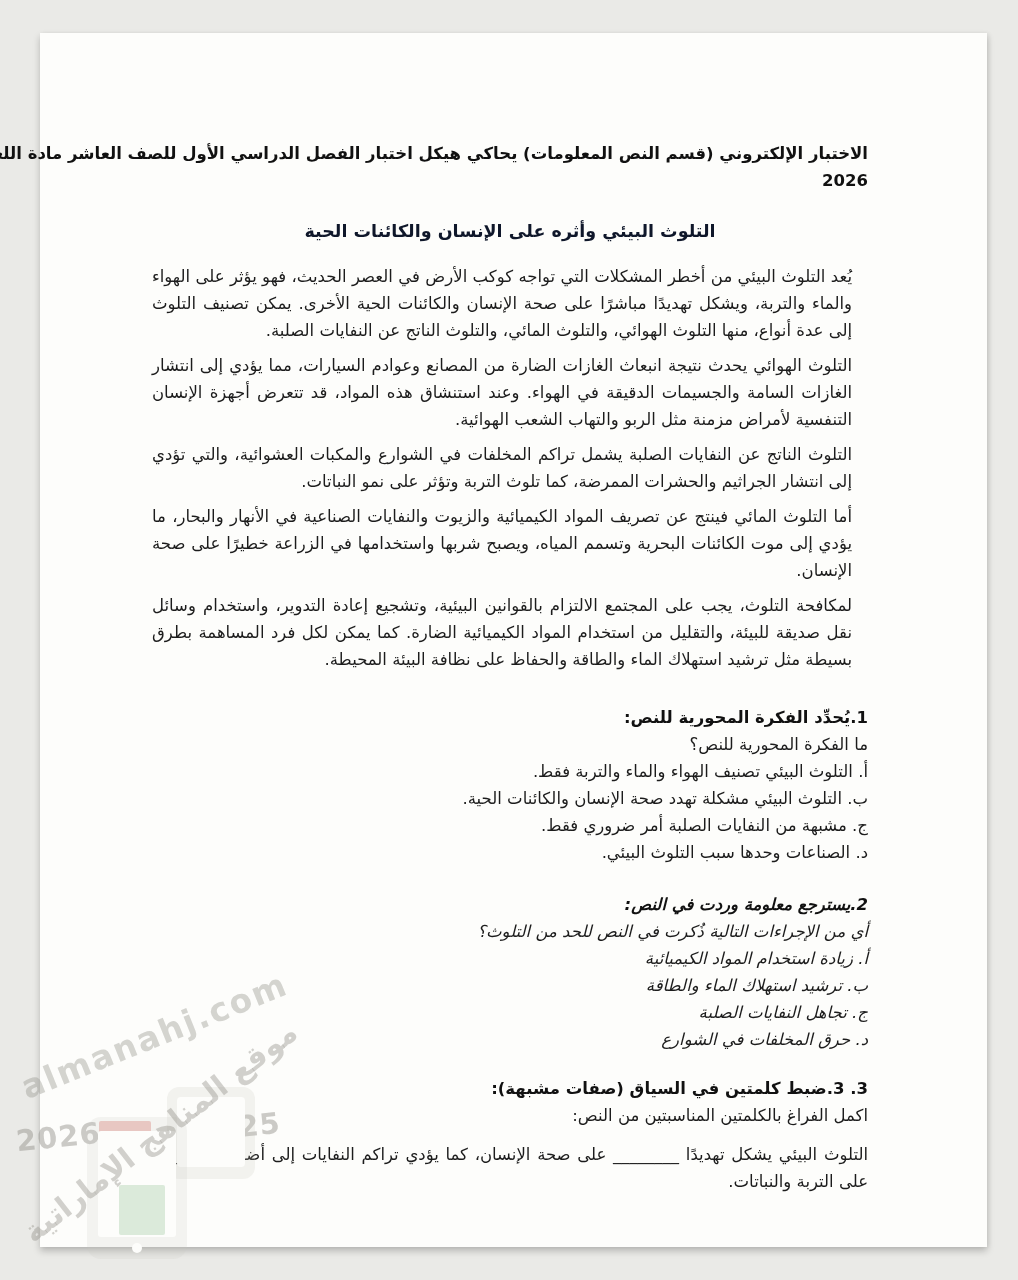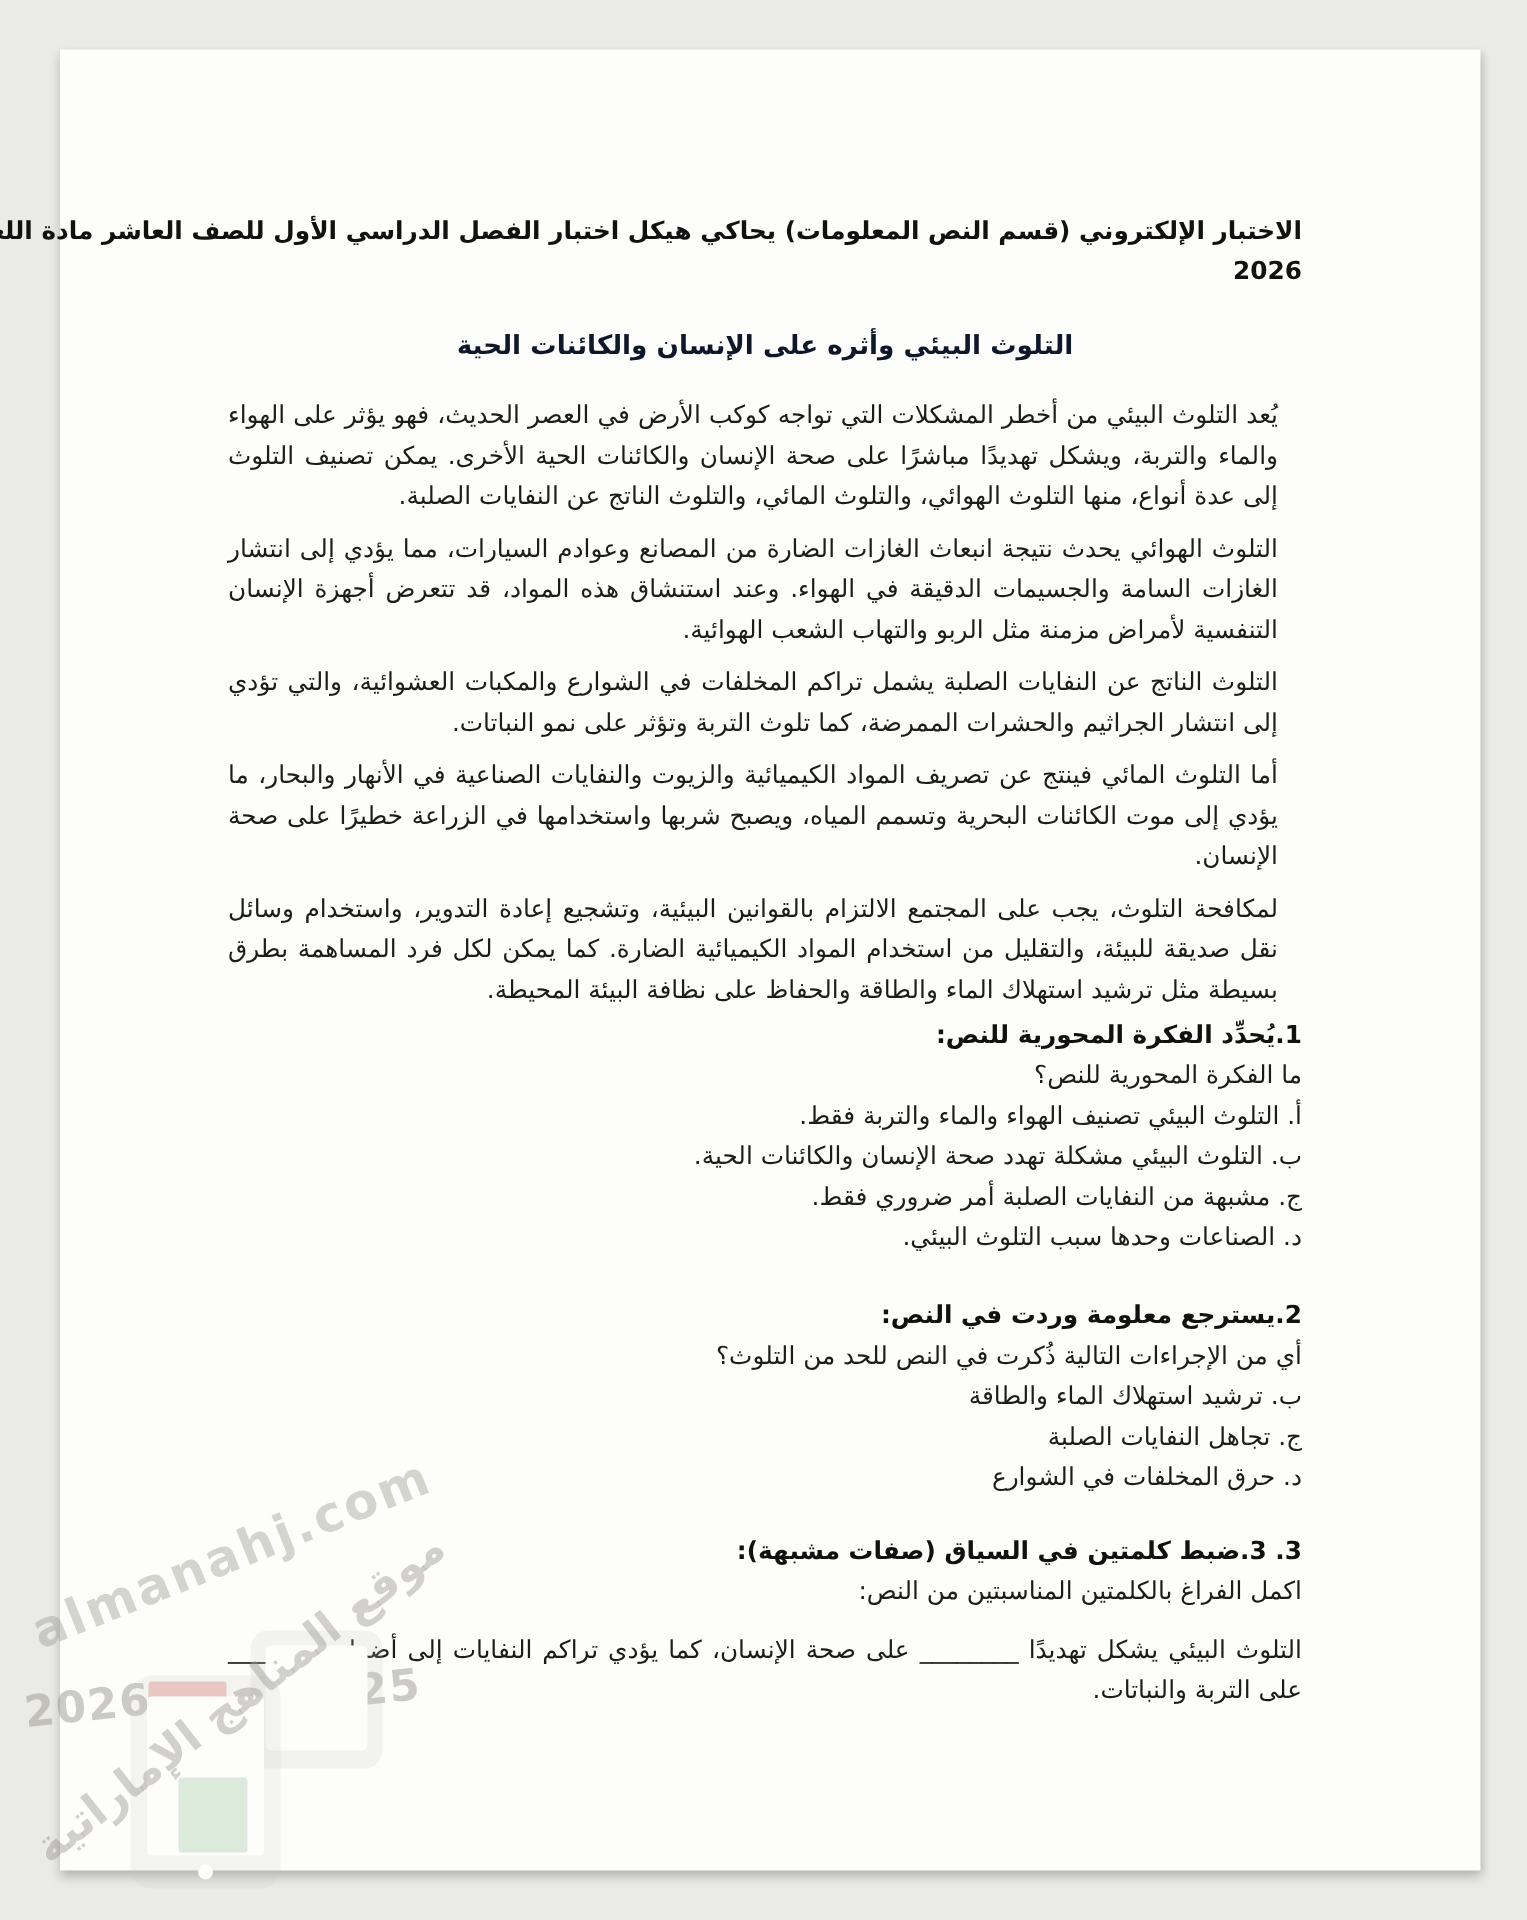--- a/index.html
+++ b/index.html
@@ -42,28 +42,28 @@
     text-align:center;
     color:#0f172a;
   }
   p.body-par{
     margin:8px 16px 0 0;
     text-align:justify;
     text-align-last:right;
     text-justify:inter-word;
   }
   p.body-par.first{margin-top:18px;}
-  .question{margin-top:3px;}
+  .question{margin-top:31px;}
   .q-heading{
     font-weight:700;
     color:#111;
     text-align:right;
   }
   .q-line{}
-  .q2{margin-top:25px;}
+  .q2{margin-top:25px;font-style:italic;}
   .q3{margin-top:22px;}
   .fill-par{
     margin:12px 0 0 0;
     text-align:justify;
     text-align-last:right;
   }
   
   .wm{position:absolute;pointer-events:none;}
   .wm-url{
     left:30px;top:1068px;
@@ -160,20 +160,21 @@
         <div class="q-line">ما الفكرة المحورية للنص؟</div>
         <div class="q-line">أ. التلوث البيئي تصنيف الهواء والماء والتربة فقط.</div>
         <div class="q-line">ب. التلوث البيئي مشكلة تهدد صحة الإنسان والكائنات الحية.</div>
         <div class="q-line">ج. مشبهة من النفايات الصلبة أمر ضروري فقط.</div>
         <div class="q-line">د. الصناعات وحدها سبب التلوث البيئي.</div>
       </div>
 
       <div class="question q2">
         <div class="q-heading">2.يسترجع معلومة وردت في النص:</div>
         <div class="q-line">أي من الإجراءات التالية ذُكرت في النص للحد من التلوث؟</div>
+        <div class="q-line">أ. زيادة استخدام المواد الكيميائية</div>
         <div class="q-line">ب. ترشيد استهلاك الماء والطاقة</div>
         <div class="q-line">ج. تجاهل النفايات الصلبة</div>
         <div class="q-line">د. حرق المخلفات في الشوارع</div>
       </div>
 
       <div class="question q3">
         <div class="q-heading">3. 3.ضبط كلمتين في السياق (صفات مشبهة):</div>
         <div class="q-line">اكمل الفراغ بالكلمتين المناسبتين من النص:</div>
         <p class="fill-par">التلوث البيئي يشكل تهديدًا ________ على صحة الإنسان، كما يؤدي تراكم النفايات إلى أضرار ________ على التربة والنباتات.</p>
       </div>

